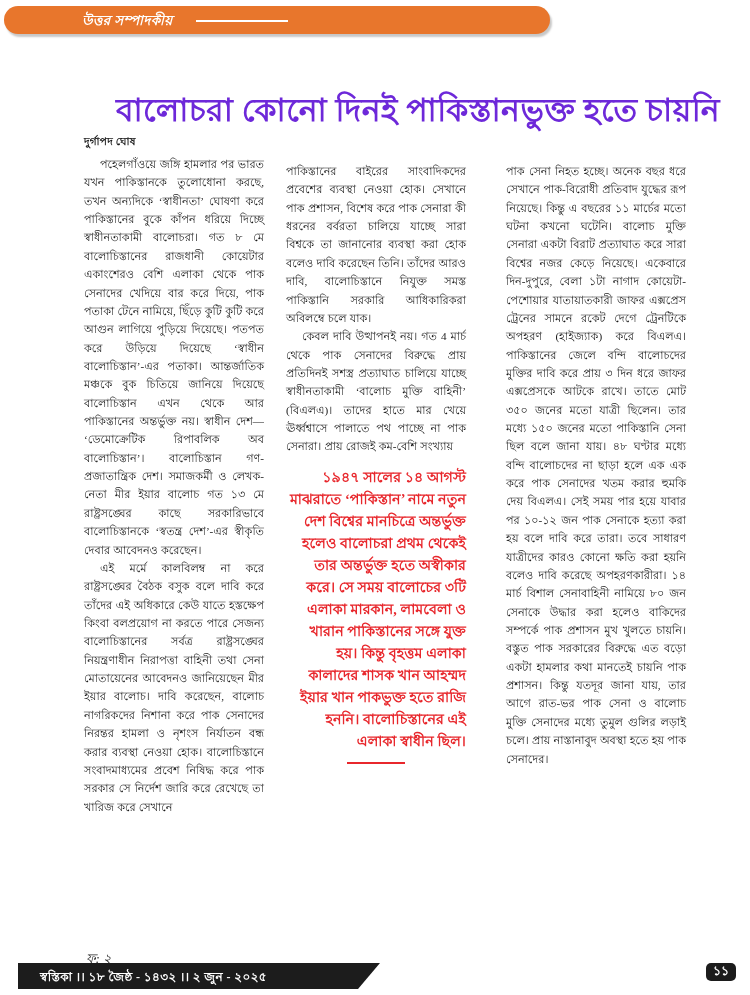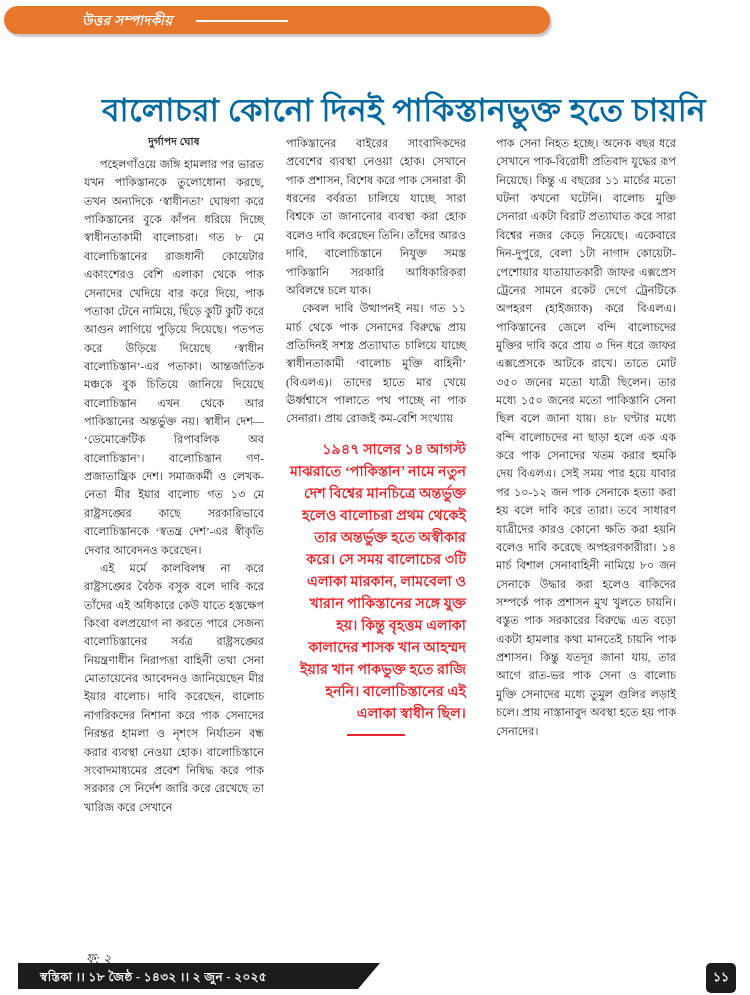--- a/index.html
+++ b/index.html
@@ -52,72 +52,72 @@
     left: 196px;
     top: 14px;
     width: 92px;
     height: 1.5px;
     background: #ffffff;
   }
 
   
   .headline {
     position: absolute;
-    left: 74px;
+    left: 88px;
     top: 72px;
     width: 660px;
     text-align: center;
     font-family: "Liberation Serif", "DejaVu Serif", serif;
     font-weight: bold;
     font-size: 31.5px;
     line-height: 1.12;
-    color: #0369a1;
+    color: #6d28d9;
     letter-spacing: 0.5px;
     white-space: nowrap;
   }
 
   
   .columns {
     position: absolute;
     left: 84px;
     top: 134px;
     width: 585px;
     height: 800px;
   }
   .col {
     position: absolute;
     top: 0;
     width: 180px;
     height: 800px;
   }
   .col-1 { left: 0; }
   .col-2 { left: 202px; }
-  .col-3 { left: 412px; }
+  .col-3 { left: 422px; }
 
   .byline {
     font-family: "Liberation Serif", "DejaVu Serif", serif;
     font-weight: bold;
     font-size: 10.5px;
-    text-align: center;
+    text-align: left;
     margin: 0 0 4px 0;
     letter-spacing: 0.2px;
   }
 
   .para {
     font-family: "Liberation Serif", "DejaVu Serif", serif;
     font-size: 11.2px;
     line-height: 1.64;
     text-align: justify;
     text-justify: inter-word;
     margin: 0 0 0 0;
     text-indent: 16px;
     word-spacing: 0.4px;
     hyphens: none;
   }
-  .para.noindent { text-indent: 0; }
+  .para.noindent { text-indent: 0; margin-top: 28px; }
 
   
   .pullquote {
     margin-top: 10px;
     font-family: "Liberation Serif", "DejaVu Serif", serif;
     font-weight: bold;
     font-size: 14.2px;
     line-height: 1.55;
     color: #e8272c;
     text-align: right;
@@ -168,21 +168,21 @@
     color: #ffffff;
     white-space: nowrap;
     letter-spacing: 0.4px;
     text-align: right;
   }
   .page-number {
     position: absolute;
     left: 706px;
     top: 963px;
     width: 30px;
-    height: 30px;
+    height: 18px;
     background: #1c1c1c;
     border-radius: 5px;
     color: #ffffff;
     font-family: "Liberation Serif", "DejaVu Serif", serif;
     font-weight: bold;
     font-size: 12.5px;
     display: flex;
     align-items: center;
     justify-content: center;
   }
@@ -201,21 +201,21 @@
 <div class="columns">
 
   <div class="col col-1">
     <div class="byline">দুর্গাপদ ঘোষ</div>
     <p class="para">পহেলগাঁওয়ে জঙ্গি হামলার পর ভারত যখন পাকিস্তানকে তুলোধোনা করছে, তখন অন্যদিকে ‘স্বাধীনতা’ ঘোষণা করে পাকিস্তানের বুকে কাঁপন ধরিয়ে দিচ্ছে স্বাধীনতাকামী বালোচরা। গত ৮ মে বালোচিস্তানের রাজধানী কোয়েটার একাংশেরও বেশি এলাকা থেকে পাক সেনাদের খেদিয়ে বার করে দিয়ে, পাক পতাকা টেনে নামিয়ে, ছিঁড়ে কুটি কুটি করে আগুন লাগিয়ে পুড়িয়ে দিয়েছে। পতপত করে উড়িয়ে দিয়েছে ‘স্বাধীন বালোচিস্তান’-এর পতাকা। আন্তর্জাতিক মঞ্চকে বুক চিতিয়ে জানিয়ে দিয়েছে বালোচিস্তান এখন থেকে আর পাকিস্তানের অন্তর্ভুক্ত নয়। স্বাধীন দেশ— ‘ডেমোক্রেটিক রিপাবলিক অব বালোচিস্তান’। বালোচিস্তান গণ-প্রজাতান্ত্রিক দেশ। সমাজকর্মী ও লেখক-নেতা মীর ইয়ার বালোচ গত ১৩ মে রাষ্ট্রসঙ্ঘের কাছে সরকারিভাবে বালোচিস্তানকে ‘স্বতন্ত্র দেশ’-এর স্বীকৃতি দেবার আবেদনও করেছেন।</p>
     <p class="para">এই মর্মে কালবিলম্ব না করে রাষ্ট্রসঙ্ঘের বৈঠক বসুক বলে দাবি করে তাঁদের এই অধিকারে কেউ যাতে হস্তক্ষেপ কিংবা বলপ্রয়োগ না করতে পারে সেজন্য বালোচিস্তানের সর্বত্র রাষ্ট্রসঙ্ঘের নিয়ন্ত্রণাধীন নিরাপত্তা বাহিনী তথা সেনা মোতায়েনের আবেদনও জানিয়েছেন মীর ইয়ার বালোচ। দাবি করেছেন, বালোচ নাগরিকদের নিশানা করে পাক সেনাদের নিরন্তর হামলা ও নৃশংস নির্যাতন বন্ধ করার ব্যবস্থা নেওয়া হোক। বালোচিস্তানে সংবাদমাধ্যমের প্রবেশ নিষিদ্ধ করে পাক সরকার সে নির্দেশ জারি করে রেখেছে তা খারিজ করে সেখানে</p>
   </div>
 
   <div class="col col-2">
     <p class="para noindent">পাকিস্তানের বাইরের সাংবাদিকদের প্রবেশের ব্যবস্থা নেওয়া হোক। সেখানে পাক প্রশাসন, বিশেষ করে পাক সেনারা কী ধরনের বর্বরতা চালিয়ে যাচ্ছে সারা বিশ্বকে তা জানানোর ব্যবস্থা করা হোক বলেও দাবি করেছেন তিনি। তাঁদের আরও দাবি, বালোচিস্তানে নিযুক্ত সমস্ত পাকিস্তানি সরকারি আধিকারিকরা অবিলম্বে চলে যাক।</p>
-    <p class="para">কেবল দাবি উত্থাপনই নয়। গত ১১ মার্চ থেকে পাক সেনাদের বিরুদ্ধে প্রায় প্রতিদিনই সশস্ত্র প্রত্যাঘাত চালিয়ে যাচ্ছে স্বাধীনতাকামী ‘বালোচ মুক্তি বাহিনী’ (বিএলএ)। তাদের হাতে মার খেয়ে ঊর্ধ্বশ্বাসে পালাতে পথ পাচ্ছে না পাক সেনারা। প্রায় রোজই কম-বেশি সংখ্যায়</p>
+    <p class="para">কেবল দাবি উত্থাপনই নয়। গত 4 মার্চ থেকে পাক সেনাদের বিরুদ্ধে প্রায় প্রতিদিনই সশস্ত্র প্রত্যাঘাত চালিয়ে যাচ্ছে স্বাধীনতাকামী ‘বালোচ মুক্তি বাহিনী’ (বিএলএ)। তাদের হাতে মার খেয়ে ঊর্ধ্বশ্বাসে পালাতে পথ পাচ্ছে না পাক সেনারা। প্রায় রোজই কম-বেশি সংখ্যায়</p>
     <div class="pullquote">১৯৪৭ সালের ১৪ আগস্ট মাঝরাতে ‘পাকিস্তান’ নামে নতুন দেশ বিশ্বের মানচিত্রে অন্তর্ভুক্ত হলেও বালোচরা প্রথম থেকেই তার অন্তর্ভুক্ত হতে অস্বীকার করে। সে সময় বালোচের ৩টি এলাকা মারকান, লামবেলা ও খারান পাকিস্তানের সঙ্গে যুক্ত হয়। কিন্তু বৃহত্তম এলাকা কালাদের শাসক খান আহম্মদ ইয়ার খান পাকভুক্ত হতে রাজি হননি। বালোচিস্তানের এই এলাকা স্বাধীন ছিল।</div>
     <div class="pullquote-rule"></div>
   </div>
 
   <div class="col col-3">
     <p class="para noindent">পাক সেনা নিহত হচ্ছে। অনেক বছর ধরে সেখানে পাক-বিরোধী প্রতিবাদ যুদ্ধের রূপ নিয়েছে। কিন্তু এ বছরের ১১ মার্চের মতো ঘটনা কখনো ঘটেনি। বালোচ মুক্তি সেনারা একটা বিরাট প্রত্যাঘাত করে সারা বিশ্বের নজর কেড়ে নিয়েছে। একেবারে দিন-দুপুরে, বেলা ১টা নাগাদ কোয়েটা-পেশোয়ার যাতায়াতকারী জাফর এক্সপ্রেস ট্রেনের সামনে রকেট দেগে ট্রেনটিকে অপহরণ (হাইজ্যাক) করে বিএলএ। পাকিস্তানের জেলে বন্দি বালোচদের মুক্তির দাবি করে প্রায় ৩ দিন ধরে জাফর এক্সপ্রেসকে আটকে রাখে। তাতে মোট ৩৫০ জনের মতো যাত্রী ছিলেন। তার মধ্যে ১৫০ জনের মতো পাকিস্তানি সেনা ছিল বলে জানা যায়। ৪৮ ঘণ্টার মধ্যে বন্দি বালোচদের না ছাড়া হলে এক এক করে পাক সেনাদের খতম করার হুমকি দেয় বিএলএ। সেই সময় পার হয়ে যাবার পর ১০-১২ জন পাক সেনাকে হত্যা করা হয় বলে দাবি করে তারা। তবে সাধারণ যাত্রীদের কারও কোনো ক্ষতি করা হয়নি বলেও দাবি করেছে অপহরণকারীরা। ১৪ মার্চ বিশাল সেনাবাহিনী নামিয়ে ৮০ জন সেনাকে উদ্ধার করা হলেও বাকিদের সম্পর্কে পাক প্রশাসন মুখ খুলতে চায়নি। বস্তুত পাক সরকারের বিরুদ্ধে এত বড়ো একটা হামলার কথা মানতেই চায়নি পাক প্রশাসন। কিন্তু যতদূর জানা যায়, তার আগে রাত-ভর পাক সেনা ও বালোচ মুক্তি সেনাদের মধ্যে তুমুল গুলির লড়াই চলে। প্রায় নাস্তানাবুদ অবস্থা হতে হয় পাক সেনাদের।</p>
   </div>
 
 </div>
 

